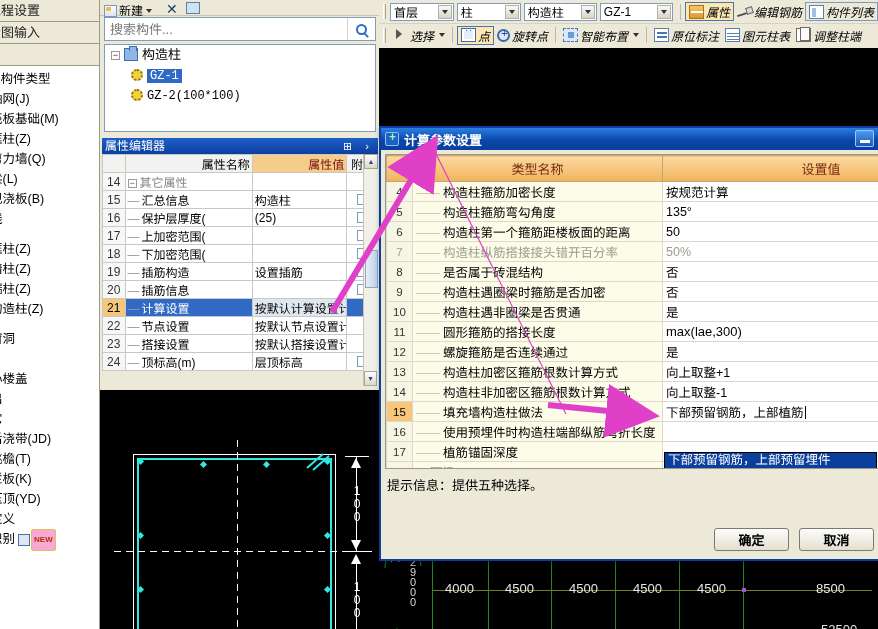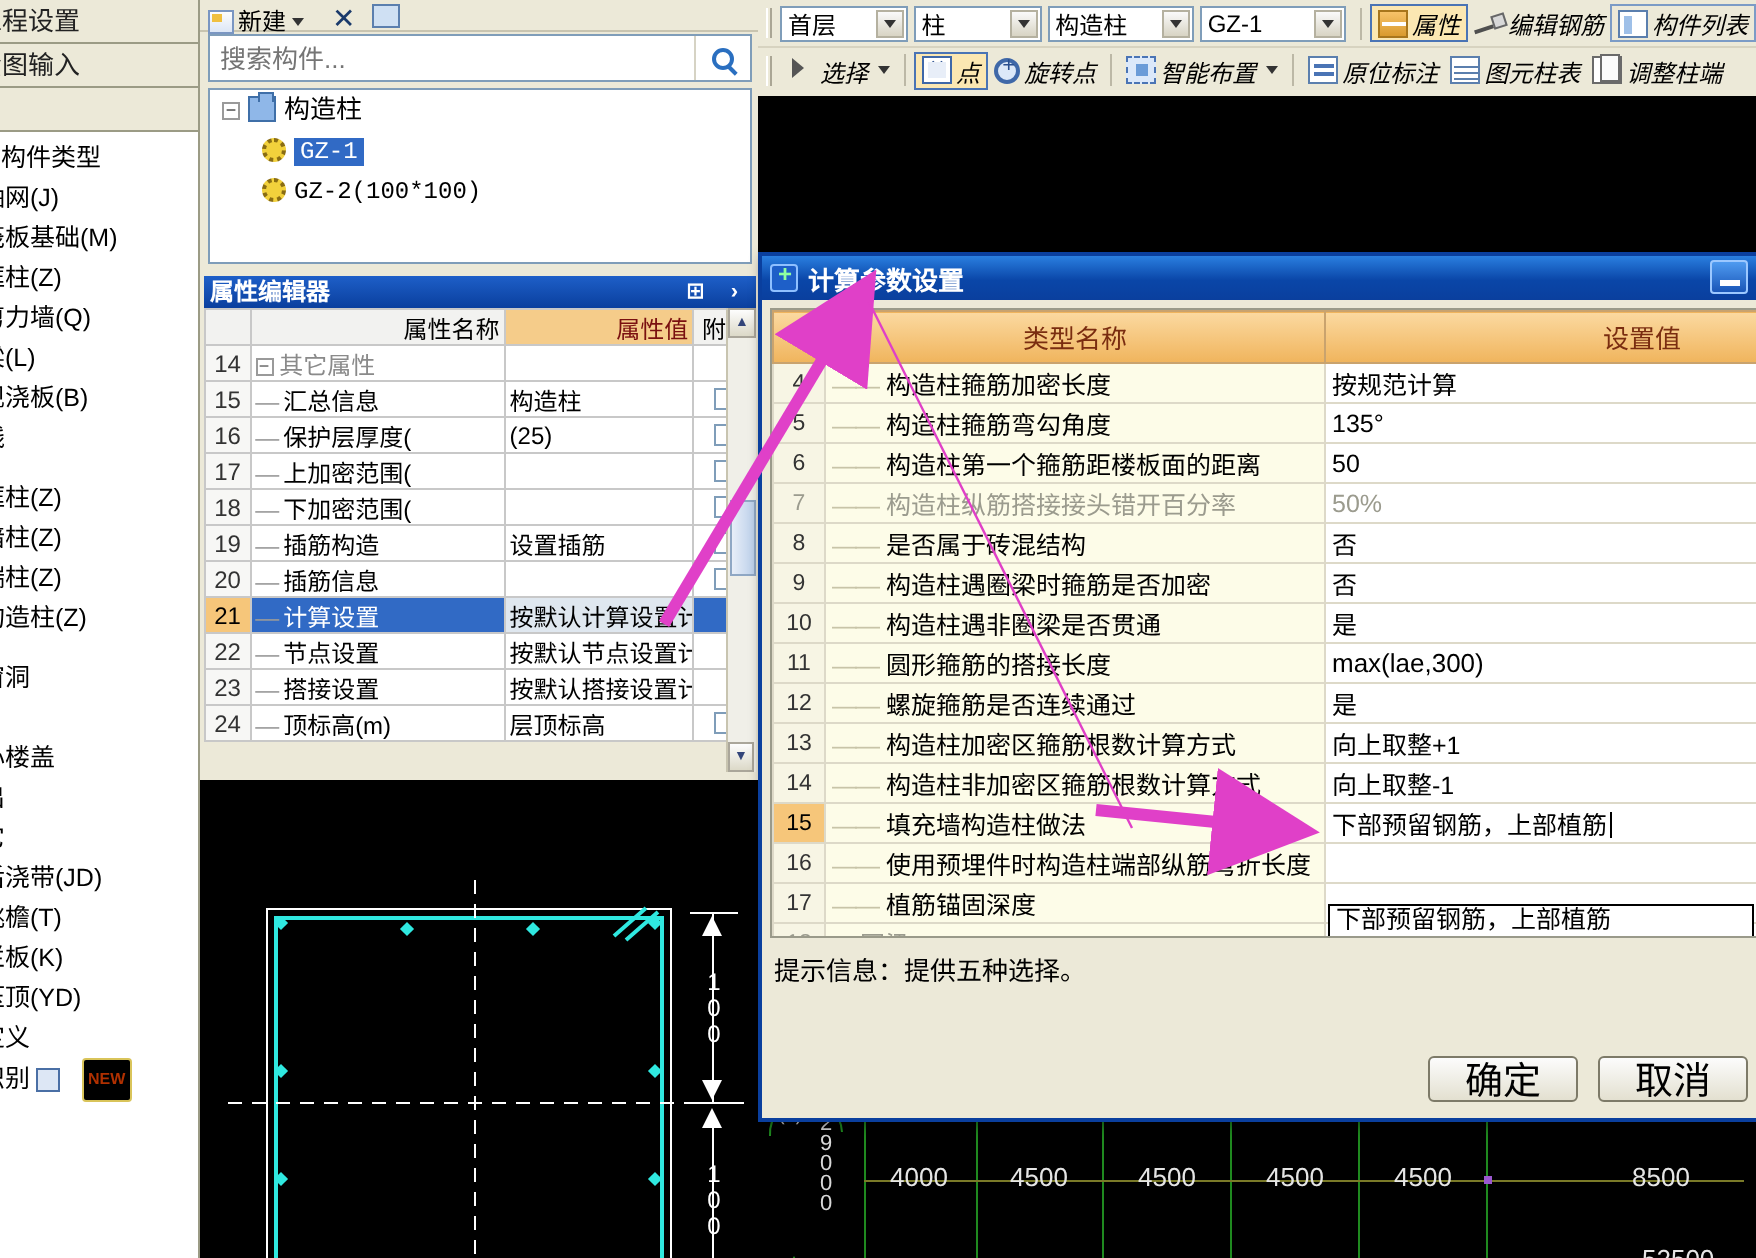--- a/index.html
+++ b/index.html
@@ -35,22 +35,22 @@
     height: 20px; line-height: 20px;
     padding-left: 2px;
     font-size: 12.5px; color: #000;
     white-space: nowrap;
     margin-left: -12px;
   }
   .side-item.head { margin-left: -14px; }
   .side-spacer { height: 10px; }
   .new-badge {
     display:inline-block; vertical-align:middle;
-    background:#000000; color:#b03000; font-size:8px; font-weight:bold;
-    border-radius:2px; padding:0 2px; margin-left:11px;
+    background:#f9a8d4; color:#b03000; font-size:8px; font-weight:bold;
+    border-radius:2px; padding:0 2px; margin-left:1px;
     border:1px solid #d9c45a;
   }
   .mini-grid {
     display:inline-block; width:12px; height:12px; vertical-align:middle;
     background:#dde7f5; border:1px solid #4a6fa5; margin-left:3px;
   }
 
   
   #midpanel {
     position: absolute; left: 100px; top: 0; width: 279px; height: 629px;
@@ -115,21 +115,21 @@
   .tlabel.zh { font-family:"Liberation Sans",sans-serif; font-size:13px; }
   .tlabel.sel { background:#316ac5; color:#fff; padding:0 3px; }
 
   
   #propedit {
     position:absolute; left:2px; top:138px; width:276px; height:250px;
   }
   #pe-title {
     height:16px; line-height:16px;
     background: linear-gradient(#1e5fc8,#0a3f9e);
-    color:#fff; font-size:12px; font-weight:bold; padding-left:3px;
+    color:#fff; font-size:12px; font-weight:normal; padding-left:3px;
     position:relative;
   }
   #pe-title .pins { position:absolute; right:4px; top:0; font-size:11px; letter-spacing:5px;}
   #pe-table { width:100%; border-collapse:collapse; background:#fff; table-layout:fixed; }
   #pe-table th, #pe-table td {
     border:1px solid #c8c8c8; font-size:12px; height:18px; padding:0 2px;
     overflow:hidden; white-space:nowrap;
   }
   #pe-table th { background:#f2f2f0; font-weight:normal; text-align:right; }
   #pe-table th.valcol { background:#f5cc8a; color:#7a1010; }
@@ -332,24 +332,24 @@
 
   #dlg-hint {
     position:absolute; left:4px; top:346px; width:492px; height:24px;
     font-size:13px; color:#000; padding-left:2px; line-height:24px;
   }
   #dlg-buttons {
     position:absolute; left:0; top:396px; width:499px; height:30px;
     display:flex; justify-content:flex-end; align-items:center; gap:10px; padding-right:6px;
   }
   .dlg-btn {
-    width:75px; height:23px; font-size:19px;
+    width:75px; height:23px; font-size:13px;
     background:linear-gradient(#fcfcfc,#e3e0d0);
     border:1px solid #7d7a68; border-radius:3px;
-    display:flex;align-items:center;justify-content:center; cursor:pointer;
+    display:flex;align-items:center;justify-content:center; cursor:pointer;font-weight:bold;
   }
 
   
   #annot { position:absolute; left:0; top:0; width:878px; height:629px; pointer-events:none; z-index:60; }
 </style>
 </head>
 <body>
 
 <div id="root">
 
@@ -744,20 +744,21 @@
           </tr>
           <tr class="dim">
             <td class="num">18</td>
             <td class="tname"><span class="plusbox">+</span><span>圈梁</span></td>
             <td class="tval"></td>
           </tr>
         </tbody>
       </table>
 
       <div id="dropdown">
+        <div class="dd-item sel">下部预留钢筋，上部预留埋件</div>
         <div class="dd-item">下部预留钢筋，上部植筋</div>
 
       </div>
     </div>
 
     <div id="dlg-hint">提示信息：提供五种选择。</div>
 
     <div id="dlg-buttons">
       <div class="dlg-btn">确定</div>
       <div class="dlg-btn">取消</div>

